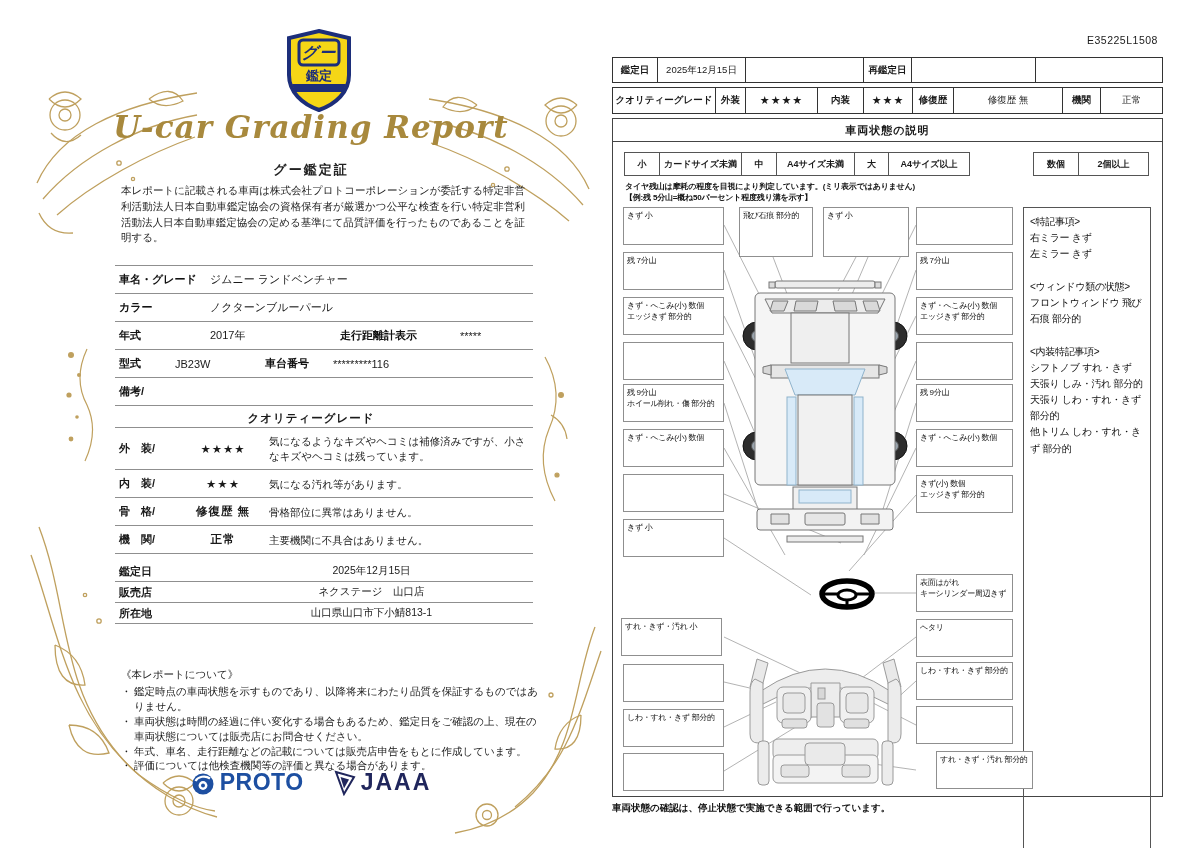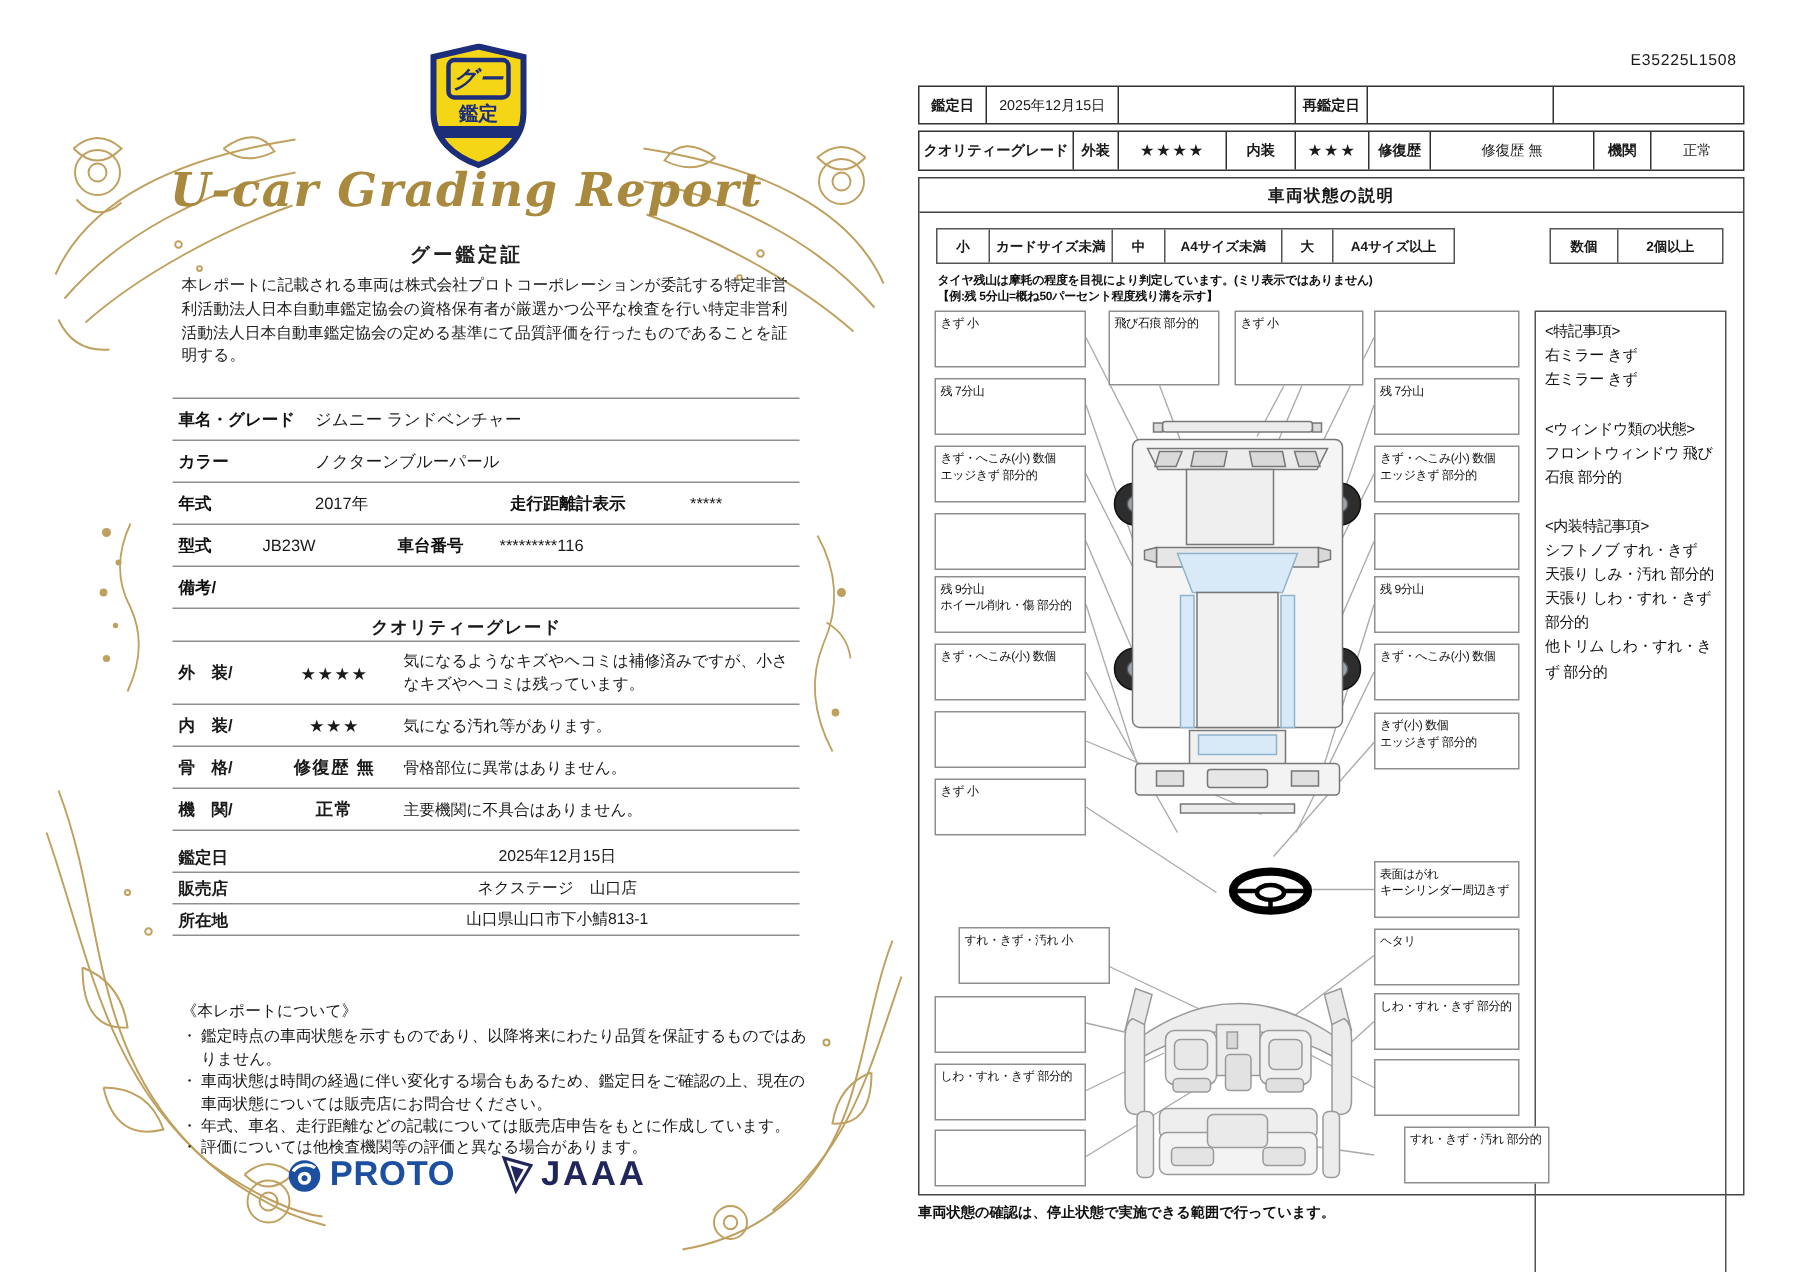--- a/index.html
+++ b/index.html
@@ -448,21 +448,21 @@
             <div>残 9分山</div>
             <div>ホイール削れ・傷 部分的</div>
           </div>
           <div class="anno-box" style="left: 10px; top: 310px; width: 101px; height: 38px;">
             <div>きず・へこみ(小) 数個</div>
           </div>
           <div class="anno-box" style="left: 10px; top: 355px; width: 101px; height: 38px;"></div>
           <div class="anno-box" style="left: 10px; top: 400px; width: 101px; height: 38px;">
             <div>きず 小</div>
           </div>
-          <div class="anno-box" style="left: 26px; top: 499px; width: 101px; height: 38px;">
+          <div class="anno-box" style="left: 8px; top: 499px; width: 101px; height: 38px;">
             <div>すれ・きず・汚れ 小</div>
           </div>
           <div class="anno-box" style="left: 10px; top: 545px; width: 101px; height: 38px;"></div>
           <div class="anno-box" style="left: 10px; top: 590px; width: 101px; height: 38px;">
             <div>しわ・すれ・きず 部分的</div>
           </div>
           <div class="anno-box" style="left: 10px; top: 634px; width: 101px; height: 38px;"></div>
           <div class="anno-box" style="left: 303px; top: 88px; width: 97px; height: 38px;"></div>
           <div class="anno-box" style="left: 303px; top: 133px; width: 97px; height: 38px;">
             <div>残 7分山</div>

